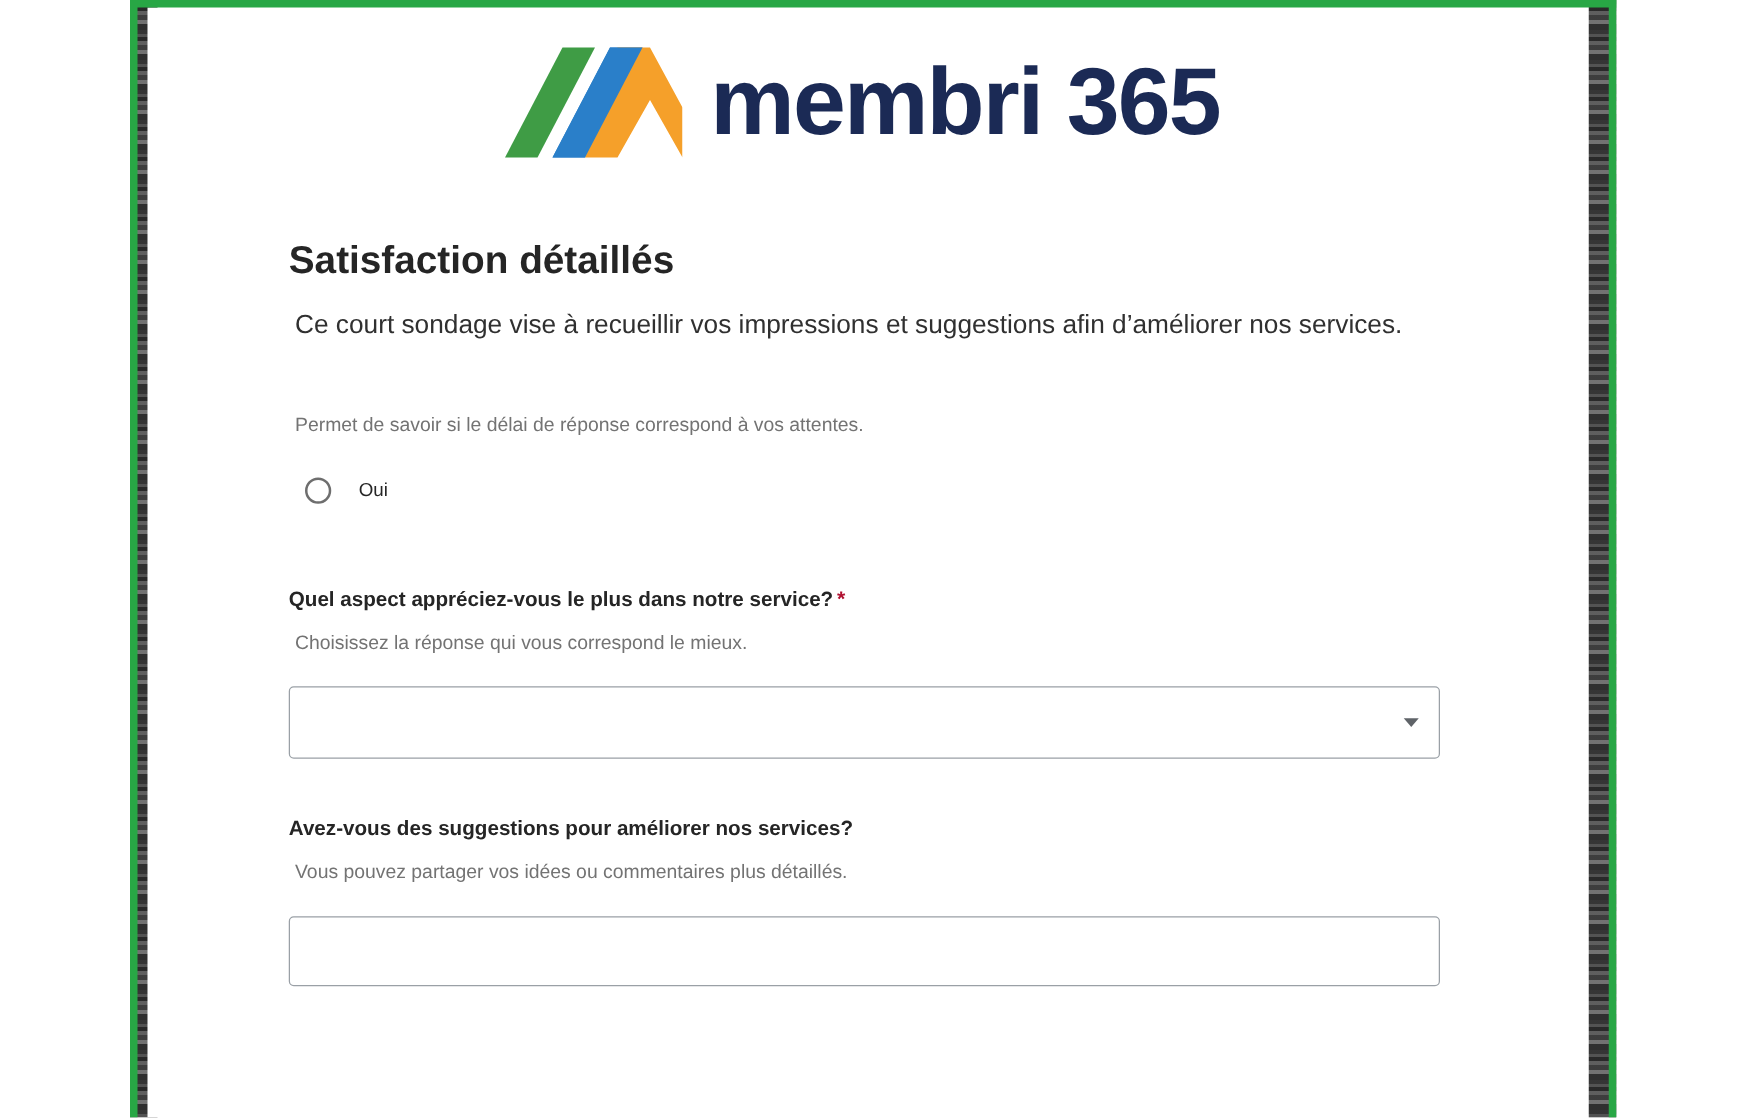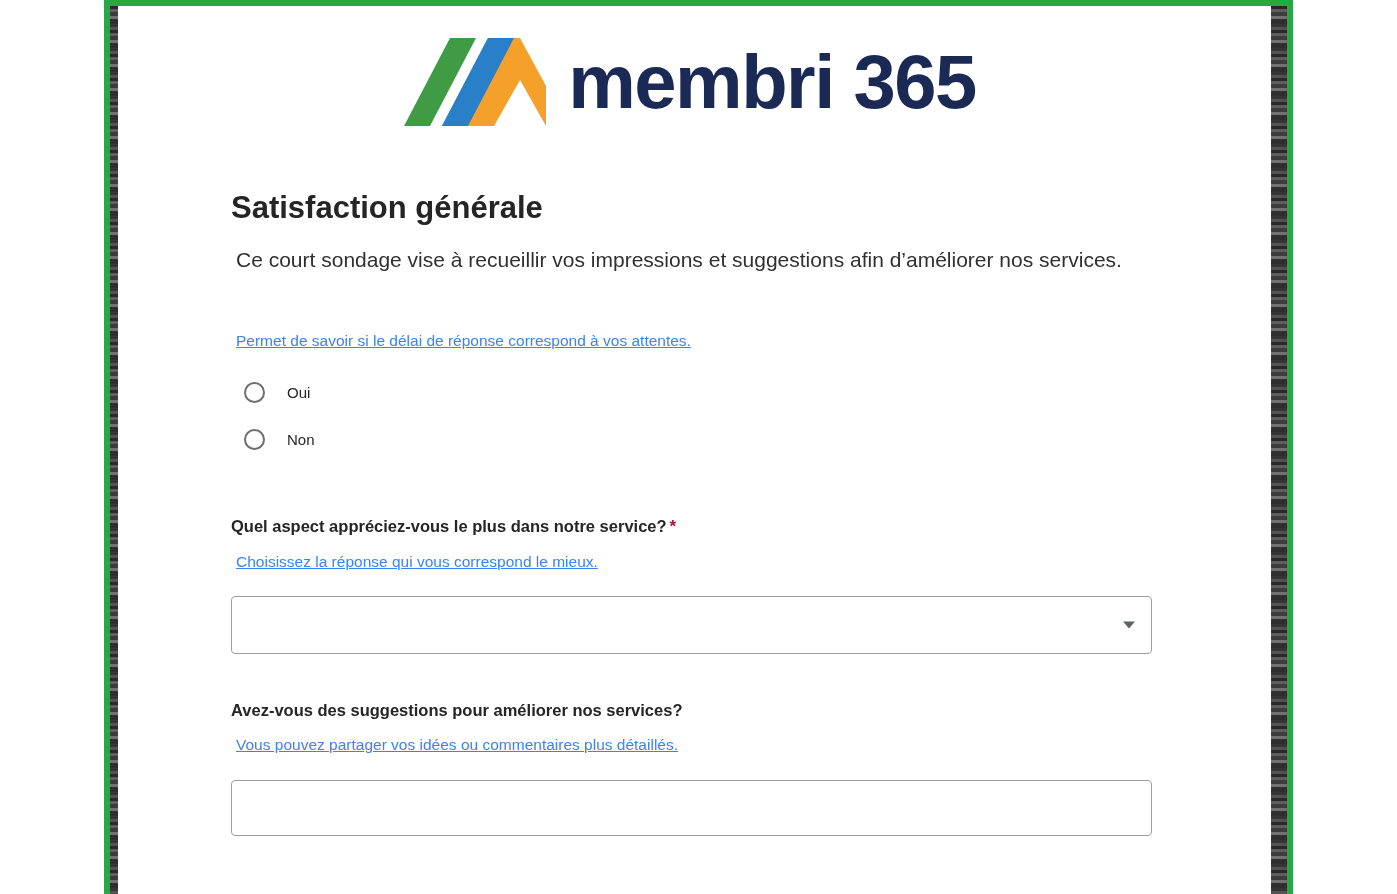--- a/index.html
+++ b/index.html
@@ -113,23 +113,22 @@
     margin: 0;
   }
   .req-star {
     color: #b01030;
     font-size: 17px;
     font-weight: 700;
     margin-left: 3px;
   }
   .q-help {
     font-size: 15.5px;
-    color: #3b82f6;
+    color: #737373;
     margin: 16px 0 0 5px;
-    text-decoration: underline;
   }
 
   
   .radio-list { margin-top: 22px; padding-left: 13px; text-align: center; }
   .radio-row {
     display: flex;
     align-items: center;
     height: 40px;
     margin-bottom: 7px;
   }
@@ -207,35 +206,31 @@
           <polygon points="84,90 108,90 124,60 140,90 142,90 142,52 126,24 100,24" fill="#f5a02a" opacity="0"></polygon>
           <polygon points="90,2 116,2 142,50 142,90 116,44 90,90 64,90" fill="#f5a02a"></polygon>
           <polygon points="64,90 38,90 84,2 110,2" fill="#2a7fc9"></polygon>
         </svg>
       </span>
       <span class="logo-text">membri 365</span>
     </div>
 
     <div class="form-body">
 
-      <h1 class="form-title">Satisfaction générale</h1>
+      <h1 class="form-title">Satisfaction détaillés</h1>
       <p class="form-desc">Ce court sondage vise à recueillir vos impressions et suggestions afin d’améliorer nos services.</p>
 
       <div class="question-block">
         <p class="q-help">Permet de savoir si le délai de réponse correspond à vos attentes.</p>
 
         <div class="radio-list">
           <div class="radio-row">
             <span class="radio-dot"></span>
             <span class="radio-text">Oui</span>
           </div>
-          <div class="radio-row">
-            <span class="radio-dot"></span>
-            <span class="radio-text">Non</span>
-          </div>
         </div>
       </div>
 
       <div class="question-block second">
         <p class="q-label">
           <span>Quel aspect appréciez-vous le plus dans notre service?</span><span class="req-star">*</span>
         </p>
         <p class="q-help">Choisissez la réponse qui vous correspond le mieux.</p>
 
         <div class="select-box">

